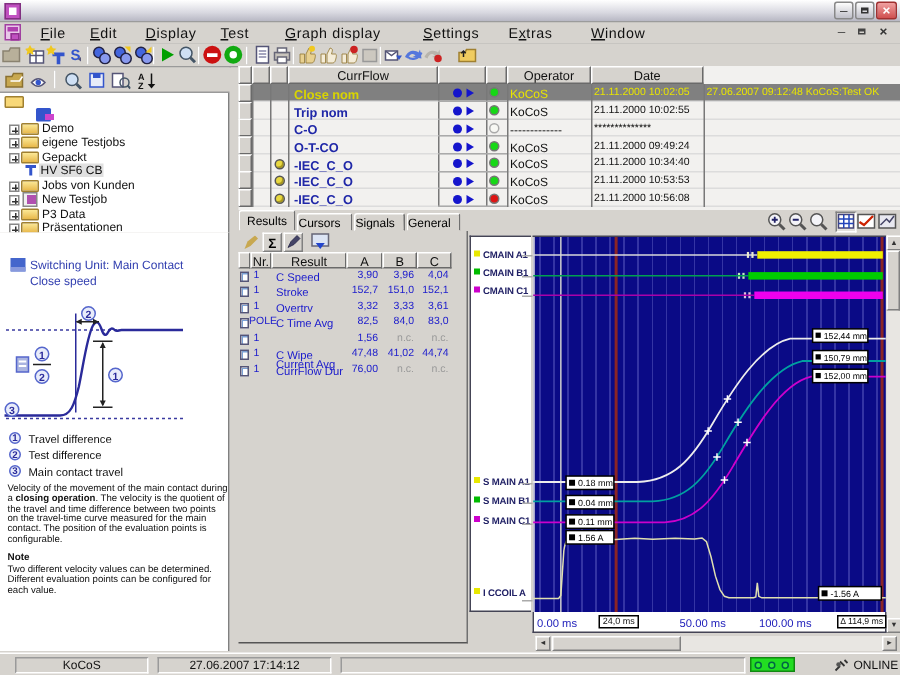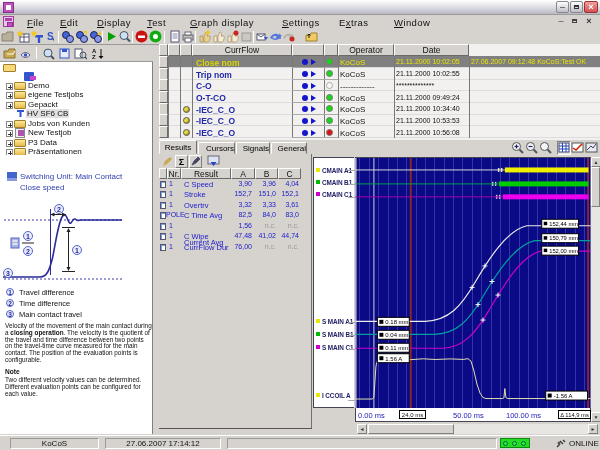--- a/index.html
+++ b/index.html
@@ -21,21 +21,21 @@
 .rl { position:absolute; left:9px; width:432px; height:1px; background:#dcdcdc; }
 .hgl { position:absolute; left:133px; width:46px; height:1px; background:#aaa; }
 .ti { position:absolute; left:37px; font-size:8.5px; font-weight:bold; color:#2028a8; }
 .ieci { position:absolute; left:24px; width:7px; height:7px; border-radius:50%; background:#e8d840; border:1px solid #555; box-shadow:inset -1px -1px 0 #a89820; }
 .runi { position:absolute; left:142px; width:18px; height:8px; }
 .runi::before { content:""; position:absolute; left:1px; top:1px; width:6px; height:6px; border-radius:50%; background:#1515cc; }
 .runi::after { content:""; position:absolute; left:10px; top:1px; width:0; height:0; border-left:5px solid #1515cc; border-top:3px solid transparent; border-bottom:3px solid transparent; }
 .dot { position:absolute; left:167px; width:7px; height:7px; border-radius:50%; border:1px solid #777; }
 .od { position:absolute; left:181px; font-size:8px; color:#111; }
 .dt { position:absolute; left:237px; font-size:7px; color:#111; }
-.tab { position:absolute; top:2px; height:12px; background:#d6d3ce; border:1px solid; border-color:#fff #707070 #d6d3ce #fff; border-radius:2px 2px 0 0; text-align:right; font-size:8px; line-height:11px; }
+.tab { position:absolute; top:2px; height:12px; background:#d6d3ce; border:1px solid; border-color:#fff #707070 #d6d3ce #fff; border-radius:2px 2px 0 0; text-align:left; font-size:8px; line-height:11px; }
 .ric { position:absolute; left:1px; width:6px; height:7px; background:#fff; border:1px solid #557; box-shadow:inset 1px 1px 0 #7aa0d4; }
 .rnr { position:absolute; left:10px; font-size:7px; color:#1a1acc; }
 .rna { position:absolute; left:25px; font-size:7.5px; color:#1a1acc; }
 .rv { position:absolute; width:21px; text-align:right; font-size:7px; color:#1a1acc; }
 .rv.nc { color:#999; }
 .zico { position:absolute; top:1px; width:14px; height:14px; }
 .sigl { position:absolute; left:2px; font-size:6.4px; font-weight:bold; color:#222266; white-space:nowrap; letter-spacing:-0.1px; }
 .sigl i { display:inline-block; width:4px; height:4px; margin-right:2px; vertical-align:1px; }
 .sbtn { position:absolute; width:10px; height:10px; background:#d6d3ce; border:1px solid; border-color:#fff #808080 #808080 #fff; font-size:5px; text-align:center; line-height:9px; color:#333; }
 .tbi { position:absolute; top:1px; width:14px; height:14px; }
@@ -282,21 +282,21 @@
     <text x="59" y="19" font-size="7" font-weight="bold" fill="#2a2a9a" text-anchor="middle">2</text>
     <circle cx="77" cy="57" r="4.5" fill="#e8ecfa" stroke="#5566cc"></circle>
     <text x="77" y="60" font-size="7" font-weight="bold" fill="#2a2a9a" text-anchor="middle">1</text>
     <circle cx="8" cy="80" r="4.5" fill="#e8ecfa" stroke="#5566cc"></circle>
     <text x="8" y="83" font-size="7" font-weight="bold" fill="#2a2a9a" text-anchor="middle">3</text>
   </svg>
 
   <div class="lgc" style="top:133px;">1</div>
       <div class="lgt" style="top:133px;">Travel difference</div>
   <div class="lgc" style="top:144px;">2</div>
-      <div class="lgt" style="top:144px;">Time difference</div>
+      <div class="lgt" style="top:144px;">Test difference</div>
   <div class="lgc" style="top:155px;">3</div>
       <div class="lgt" style="top:155px;">Main contact travel</div>
 
   <div class="abs" style="left:5px;top:168px;width:147px;font-size:6.4px;line-height:6.8px;color:#111;">Velocity of the movement of the main contact during a <b>closing operation</b>. The velocity is the quotient of the travel and time difference between two points on the travel-time curve measured for the main contact. The position of the evaluation points is configurable.</div>
   <div class="abs" style="left:5px;top:213px;font-size:6.6px;font-weight:bold;color:#111;">Note</div>
   <div class="abs" style="left:5px;top:222px;width:147px;font-size:6.4px;line-height:6.8px;color:#111;">Two different velocity values can be determined. Different evaluation points can be configured for each value.</div>
 </div>
 
 <div class="abs" style="left:154px;top:45px;width:5px;height:389px;background:#d6d3ce;"></div>
 

